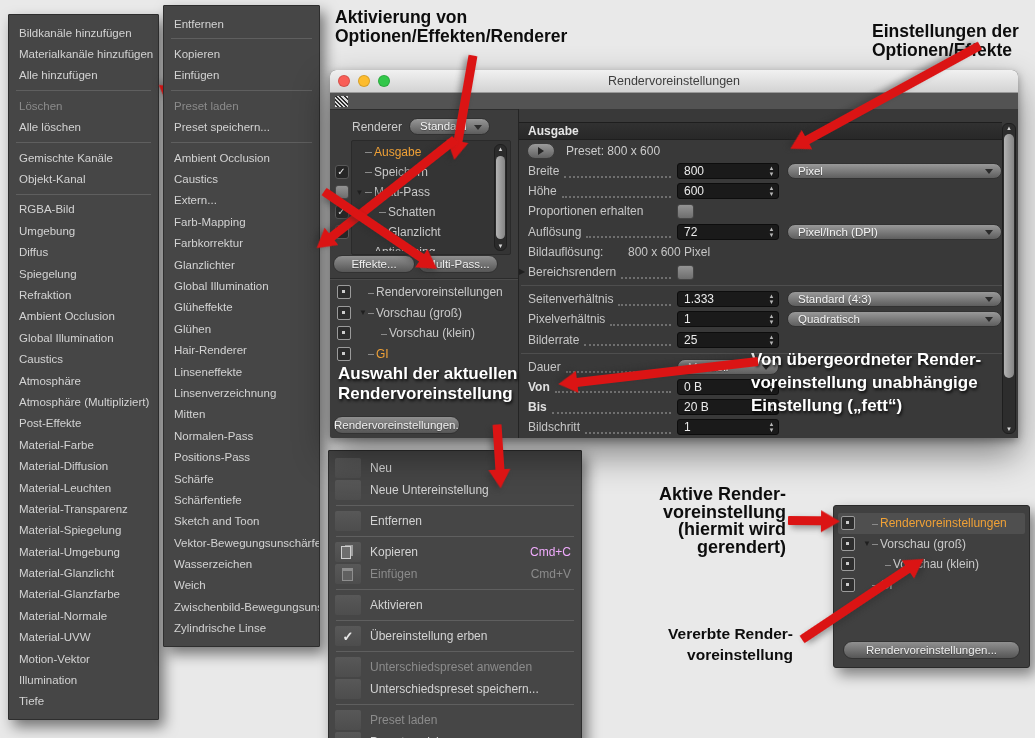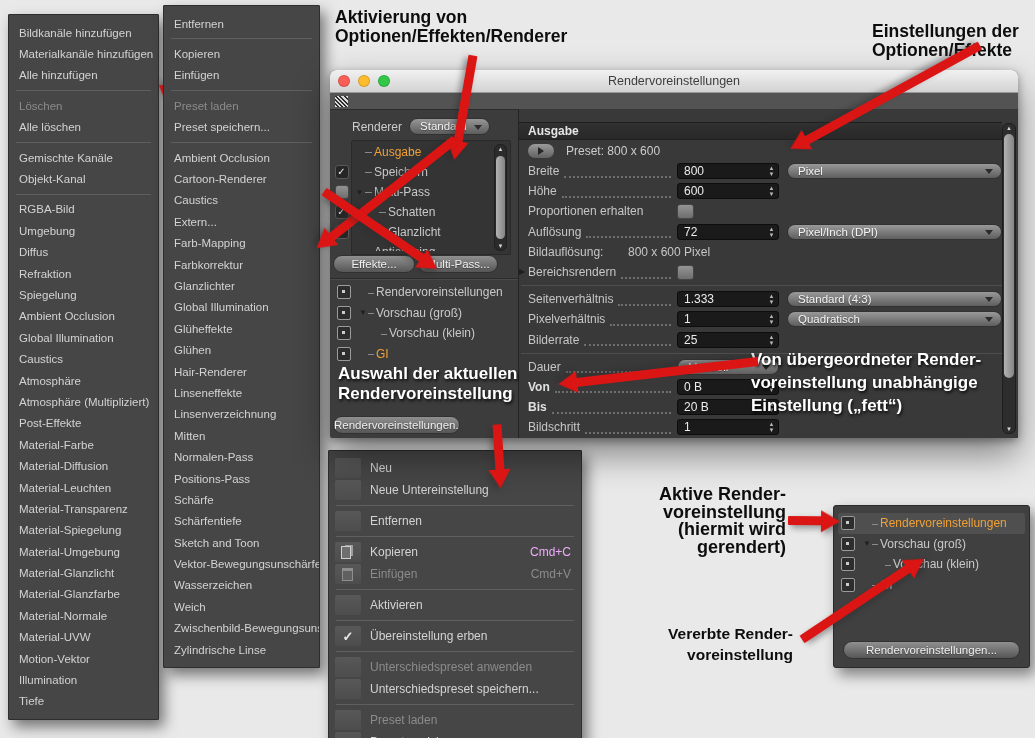--- a/index.html
+++ b/index.html
@@ -201,25 +201,25 @@
 
     <div class="mi">
       <span class="mi-label">Umgebung</span>
     </div>
 
     <div class="mi">
       <span class="mi-label">Diffus</span>
     </div>
 
     <div class="mi">
+      <span class="mi-label">Spiegelung</span>
+    </div>
+
+    <div class="mi">
       <span class="mi-label">Refraktion</span>
-    </div>
-
-    <div class="mi">
-      <span class="mi-label">Spiegelung</span>
     </div>
 
     <div class="mi">
       <span class="mi-label">Ambient Occlusion</span>
     </div>
 
     <div class="mi">
       <span class="mi-label">Global Illumination</span>
     </div>
 
@@ -323,23 +323,20 @@
     </div>
 
     <div class="mi sep">
       
     </div>
 
     <div class="mi">
       <span class="mi-label">Ambient Occlusion</span>
     </div>
 
-    <div class="mi">
-      <span class="mi-label">Cartoon-Renderer</span>
-    </div>
 
     <div class="mi">
       <span class="mi-label">Caustics</span>
     </div>
 
     <div class="mi">
       <span class="mi-label">Extern...</span>
     </div>
 
     <div class="mi">

